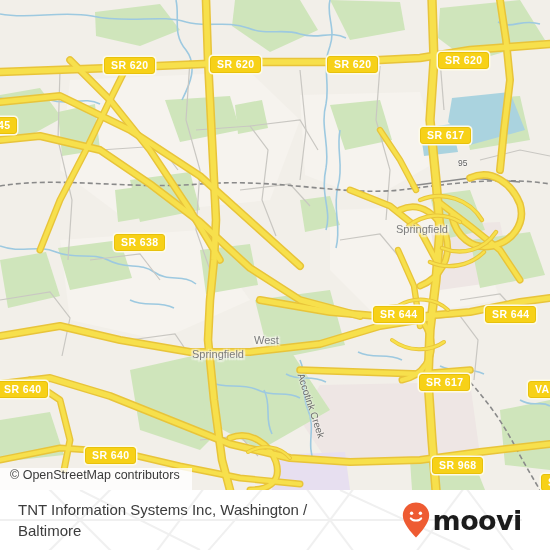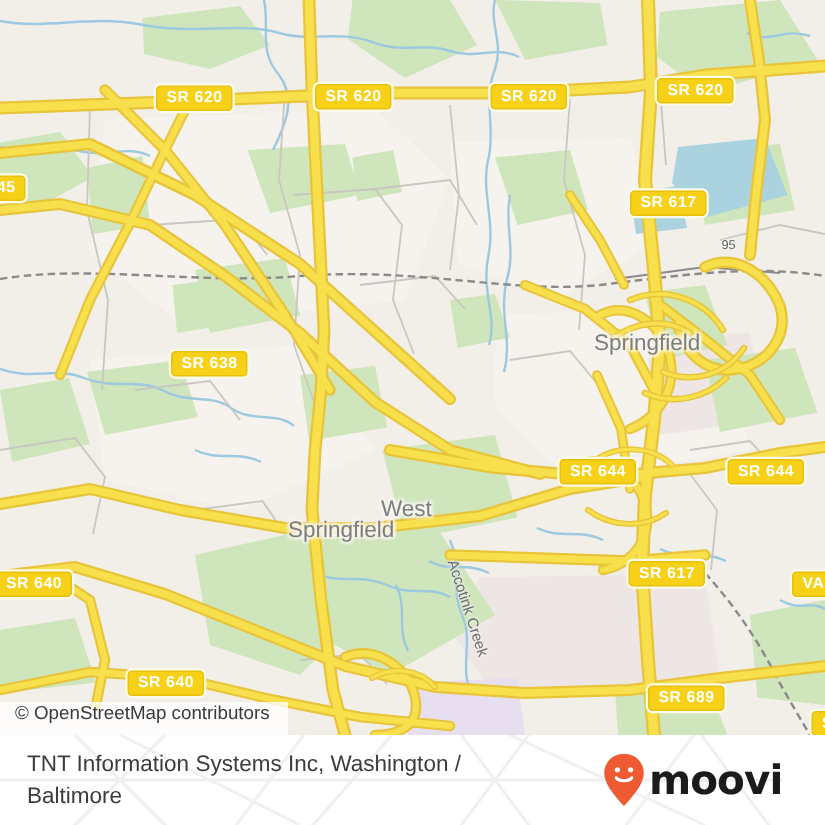--- a/index.html
+++ b/index.html
@@ -54,21 +54,21 @@
     line-height: 10px;
     white-space: nowrap;
     box-shadow: 0 0 0 1.5px #fdfbe8;
     font-family: "Liberation Sans", sans-serif;
   }
 
   
   .place-label {
     position: absolute;
     color: #7d7d7d;
-    font-size: 15px;
+    font-size: 11px;
     line-height: 14px;
     white-space: nowrap;
     text-shadow:
       -1.5px -1.5px 1.5px #f7f5f0, 1.5px -1.5px 1.5px #f7f5f0,
       -1.5px  1.5px 1.5px #f7f5f0, 1.5px  1.5px 1.5px #f7f5f0,
        0 0 3px #f7f5f0;
     font-family: "Liberation Sans", sans-serif;
   }
 
   .creek-label {
@@ -390,30 +390,30 @@
     <div class="shield" style="left:438px; top:52px;">SR 620</div>
     <div class="shield" style="left:-9px; top:117px;">45</div>
     <div class="shield" style="left:420px; top:127px;">SR 617</div>
     <div class="shield" style="left:114px; top:234px;">SR 638</div>
     <div class="shield" style="left:373px; top:306px;">SR 644</div>
     <div class="shield" style="left:485px; top:306px;">SR 644</div>
     <div class="shield" style="left:-3px; top:381px;">SR 640</div>
     <div class="shield" style="left:419px; top:374px;">SR 617</div>
     <div class="shield" style="left:528px; top:381px;">VA</div>
     <div class="shield" style="left:85px; top:447px;">SR 640</div>
-    <div class="shield" style="left:432px; top:457px;">SR 689</div>
+    <div class="shield" style="left:432px; top:457px;">SR 968</div>
     <div class="shield" style="left:541px; top:474px;">S</div>
 
     <div class="place-label" style="left:396px; top:222px;">Springfield</div>
     <div class="place-label" style="left:214px; top:333px;margin-left:40px;">West</div>
     <div class="place-label" style="left:192px; top:347px;">Springfield</div>
 
     <div class="creek-label" style="left:306px; top:372px;">Accotink Creek</div>
 
-    <div class="hwy-small-label" style="left:481px; top:158px;">95</div>
+    <div class="hwy-small-label" style="left:458px; top:158px;">95</div>
 
 
     <div class="attribution">
       <span>© OpenStreetMap contributors</span>
     </div>
   </div>
 
   <div class="footer">
     <svg class="footer-watermark" viewBox="0 0 550 60" xmlns="http://www.w3.org/2000/svg">
       <g stroke="#f0f0f0" fill="none" stroke-width="2">

